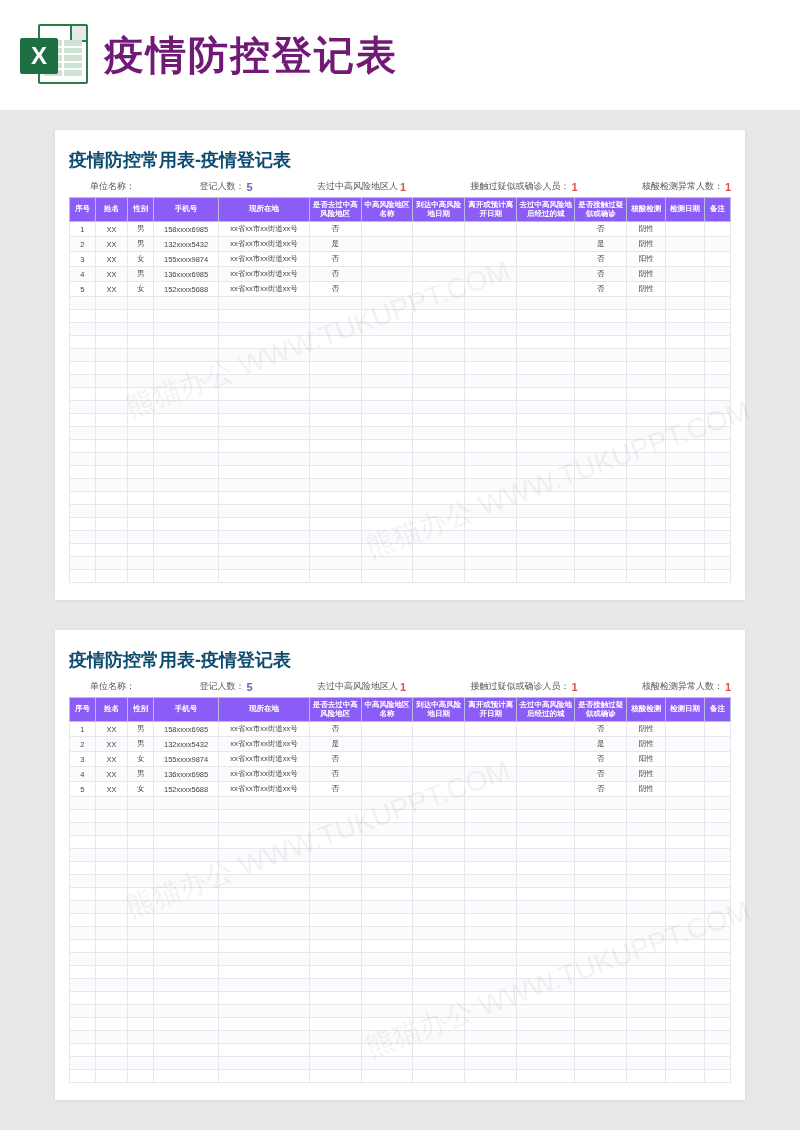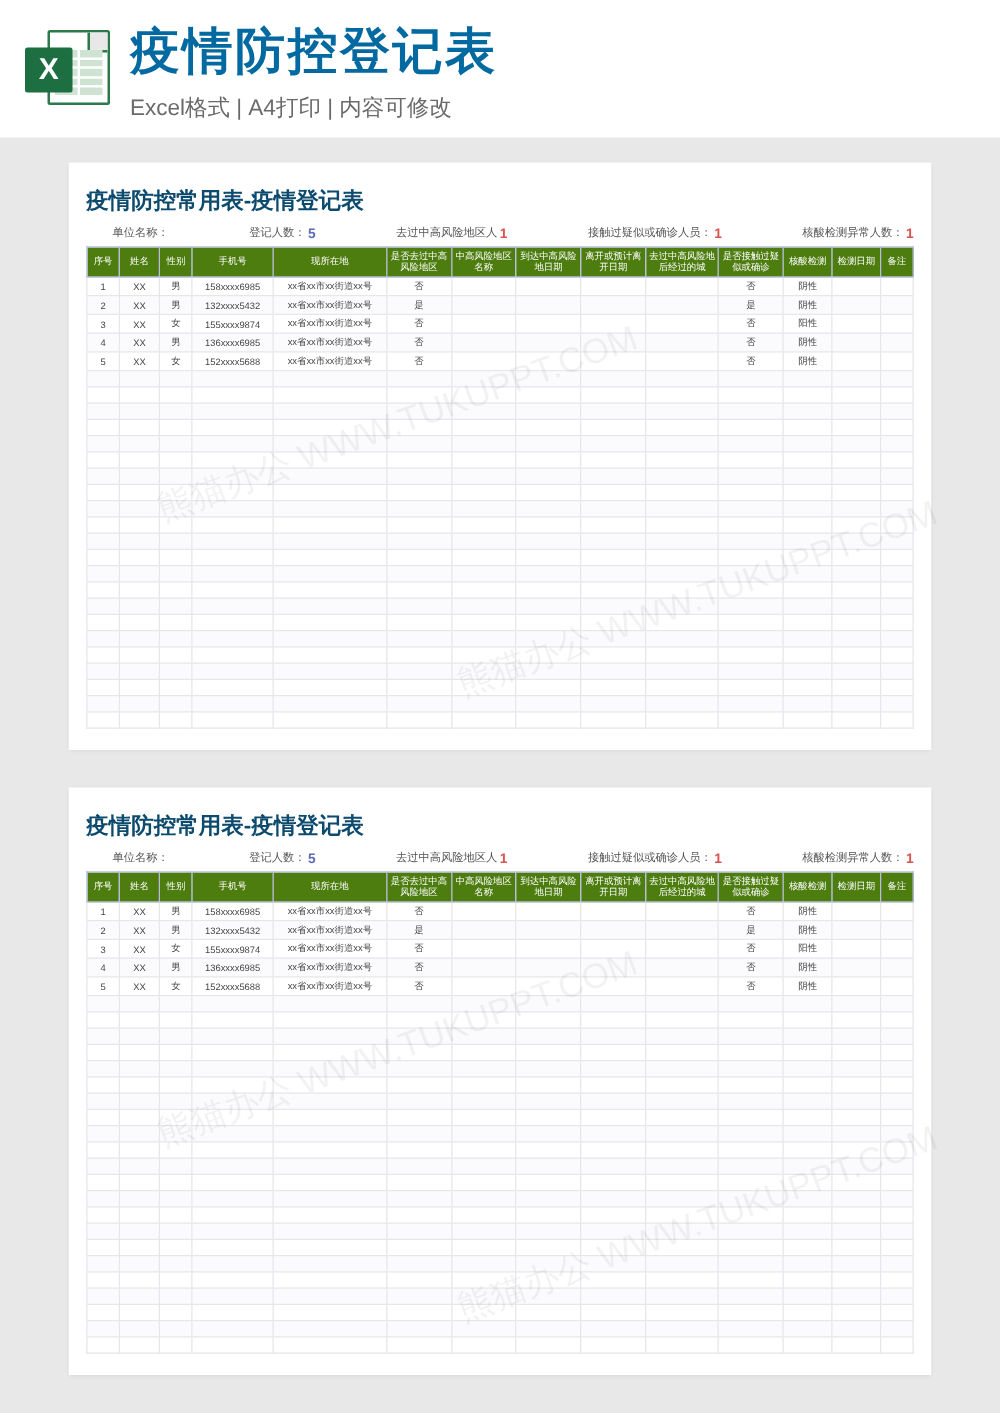--- a/index.html
+++ b/index.html
@@ -48,21 +48,21 @@
     width:38px; height:36px;
     background:#1d6f42; color:#fff;
     font-weight:bold; font-size:24px;
     display:flex; align-items:center; justify-content:center;
     border-radius:2px;
   }
   .header-text { flex:1; }
   .title-big {
     font-size: 40px;
     font-weight: 700;
-    color: #0369a1;
+    color: #701a75;
     letter-spacing: 2px;
   }
   .subtitle {
     font-size: 18px;
     color: #6a6a6a;
     margin-top: 6px;
   }
   .preview-area {
     padding: 20px 55px;
   }
@@ -94,25 +94,25 @@
   .info-row .seg .val-blue { color:#5b6bb8; font-size:11px; font-weight:700; }
   .info-row .spacer { flex:1; }
   table.grid {
     width: 100%;
     border-collapse: collapse;
     font-size: 7.5px;
     color: #444;
     table-layout: fixed;
   }
   table.grid th {
-    background: #4d7c0f;
+    background: #8b5cf6;
     color: #fff;
     padding: 3px 2px;
     border: 1px solid #b8bde0;
-    font-weight: 400;
+    font-weight: 700;
     line-height: 1.15;
     height: 16px;
   }
   table.grid td {
     border: 1px solid #e6e6ec;
     padding: 2px 2px;
     text-align: center;
     height: 13px;
     background: #fff;
   }
@@ -144,21 +144,20 @@
           <div></div>
           <div></div>
           <div></div>
           <div></div>
         </div>
       </div>
     <div class="badge">X</div>
   </div>
   <div class="header-text">
     <div class="title-big">疫情防控登记表</div>
-    <div class="subtitle">Excel格式 | A4打印 | 内容可修改</div>
   </div>
 </div>
 
 <div class="preview-area">
   <div class="sheet">
       <div class="watermark" style="left: 60px; top: 190px;">熊猫办公 WWW.TUKUPPT.COM</div>
       <div class="watermark" style="left: 300px; top: 330px;">熊猫办公 WWW.TUKUPPT.COM</div>
       <div class="sheet-title">疫情防控常用表-疫情登记表</div>
       <div class="info-row">
         <div class="seg">单位名称：</div>

